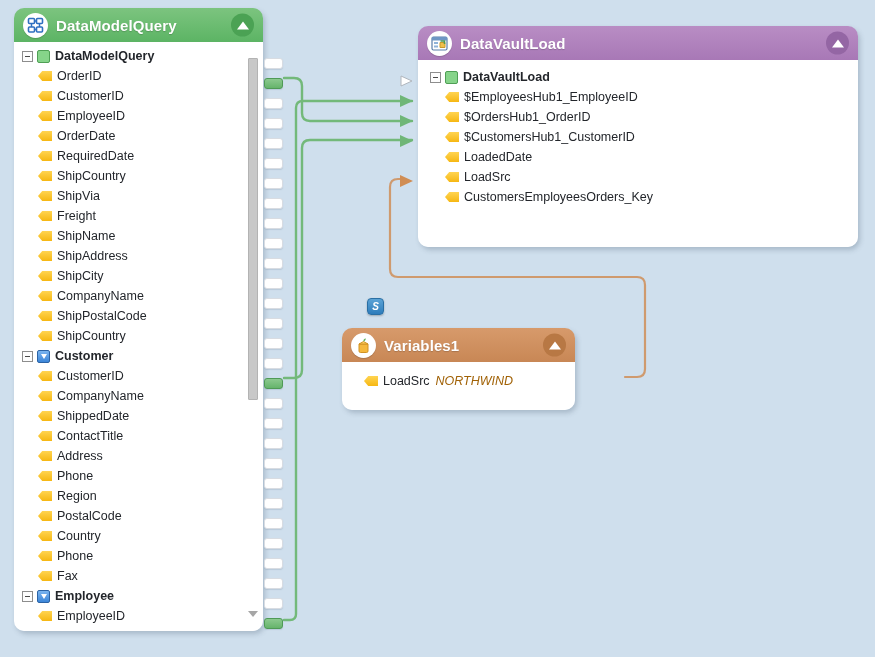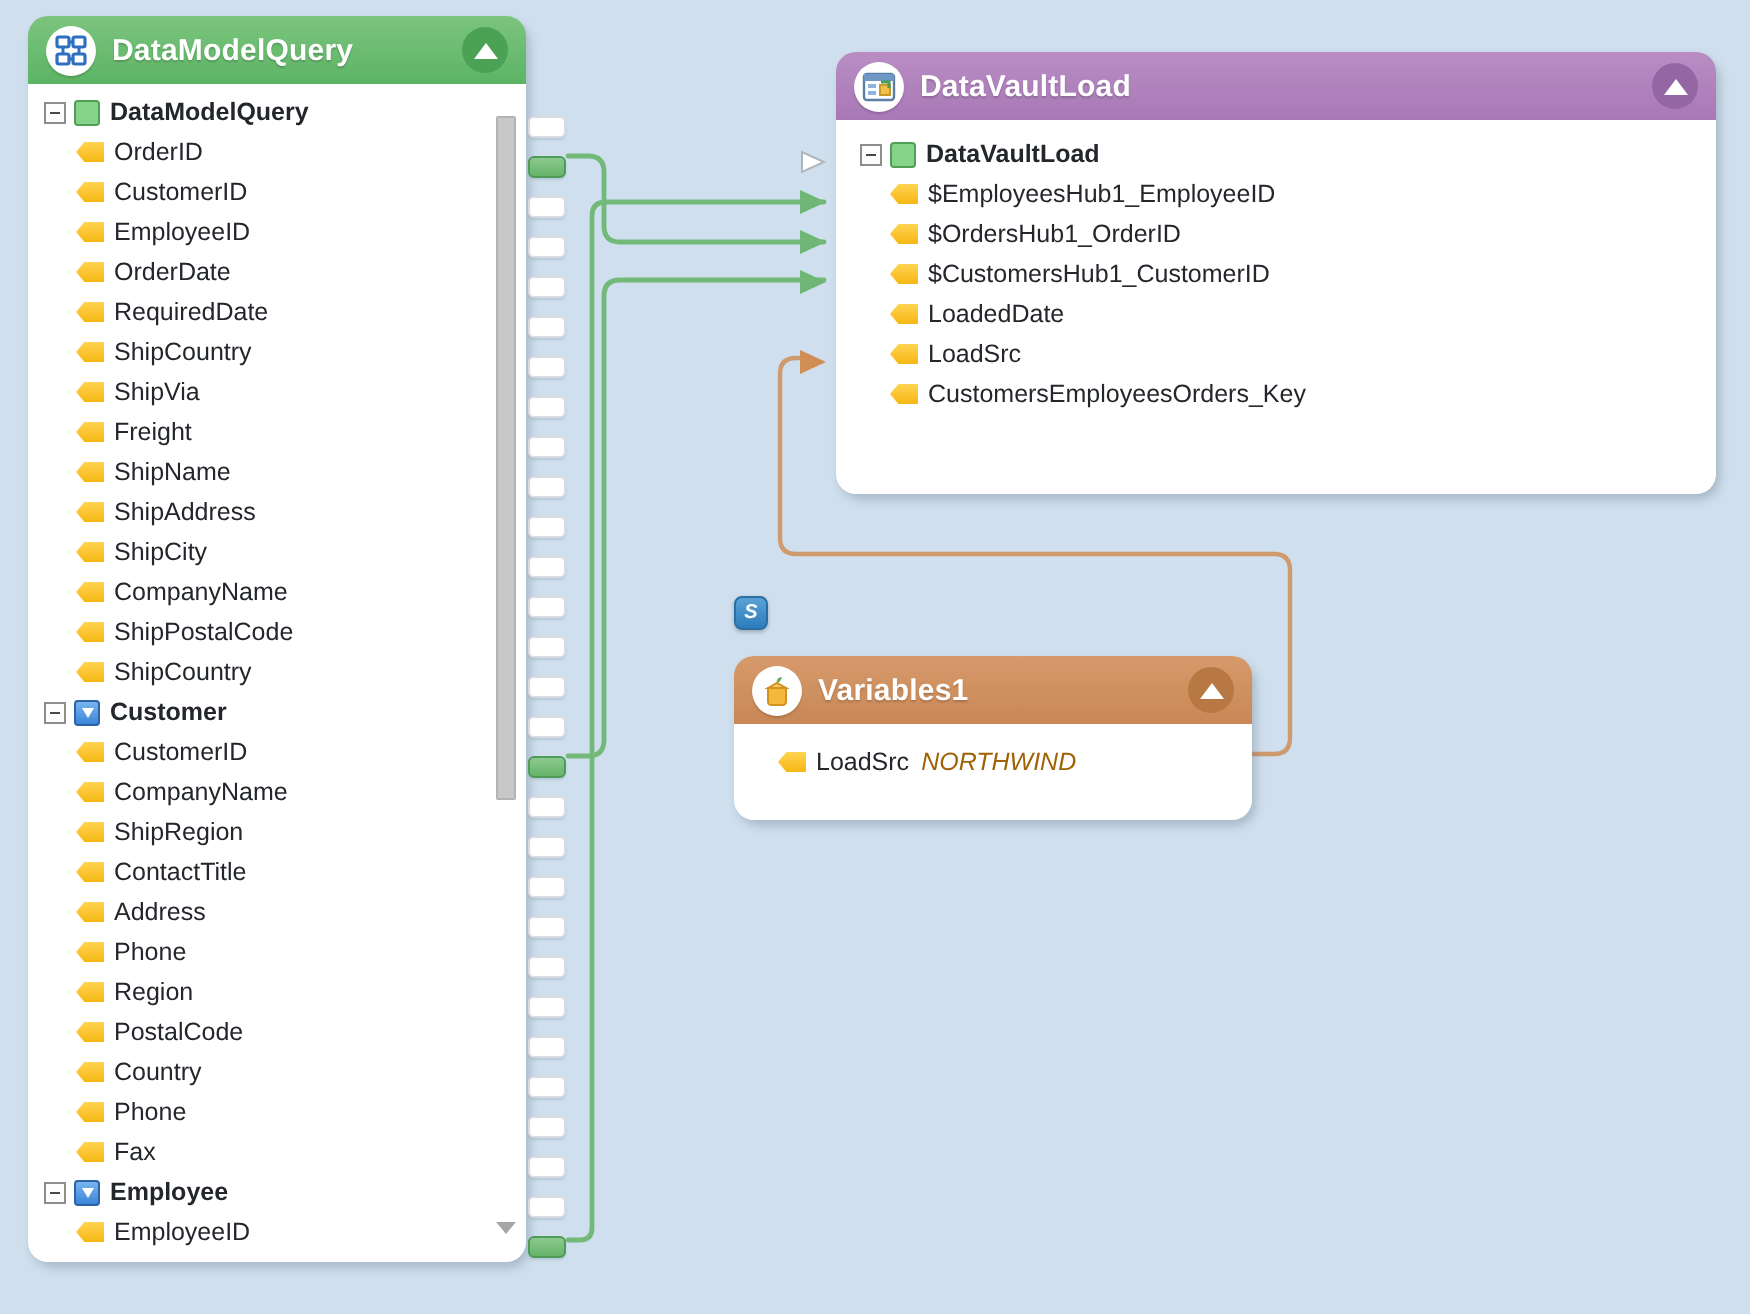--- a/index.html
+++ b/index.html
@@ -170,21 +170,21 @@
   }
 
   
   #dvl { left: 418px; top: 26px; width: 440px; }
   #dvl .node-head { background: linear-gradient(#b98dc4,#a878b6); }
   #dvl .collapse-btn { background: #9466a4; }
   #dvl .node-body { height: 187px; padding: 7px 0 0 12px; }
   #dvl .row.lvl1 { padding-left: 15px; }
 
   
-  #vars { left: 367px; top: 328px; width: 259px; }
+  #vars { left: 342px; top: 328px; width: 233px; }
   #vars .node-head { background: linear-gradient(#d79a6b,#c88755); }
   #vars .collapse-btn { background: #b87844; }
   #vars .node-body { height: 48px; padding: 9px 0 0 22px; }
   .s-badge {
     position: absolute; left: 367px; top: 298px;
     width: 17px; height: 17px;
     border-radius: 4px;
     background: linear-gradient(#5ba3d6,#2d7cbb);
     border: 1px solid #2a6fa4;
     color: #fff; font-size: 10px; font-weight: bold; font-style: italic;
@@ -303,21 +303,21 @@
             <div class="row lvl1">
               <span class="fld"></span>
               <span>CustomerID</span>
             </div>
             <div class="row lvl1">
               <span class="fld"></span>
               <span>CompanyName</span>
             </div>
             <div class="row lvl1">
               <span class="fld"></span>
-              <span>ShipRegion</span>
+              <span>ShippedDate</span>
             </div>
             <div class="row lvl1">
               <span class="fld"></span>
               <span>ContactTitle</span>
             </div>
             <div class="row lvl1">
               <span class="fld"></span>
               <span>Address</span>
             </div>
             <div class="row lvl1">

